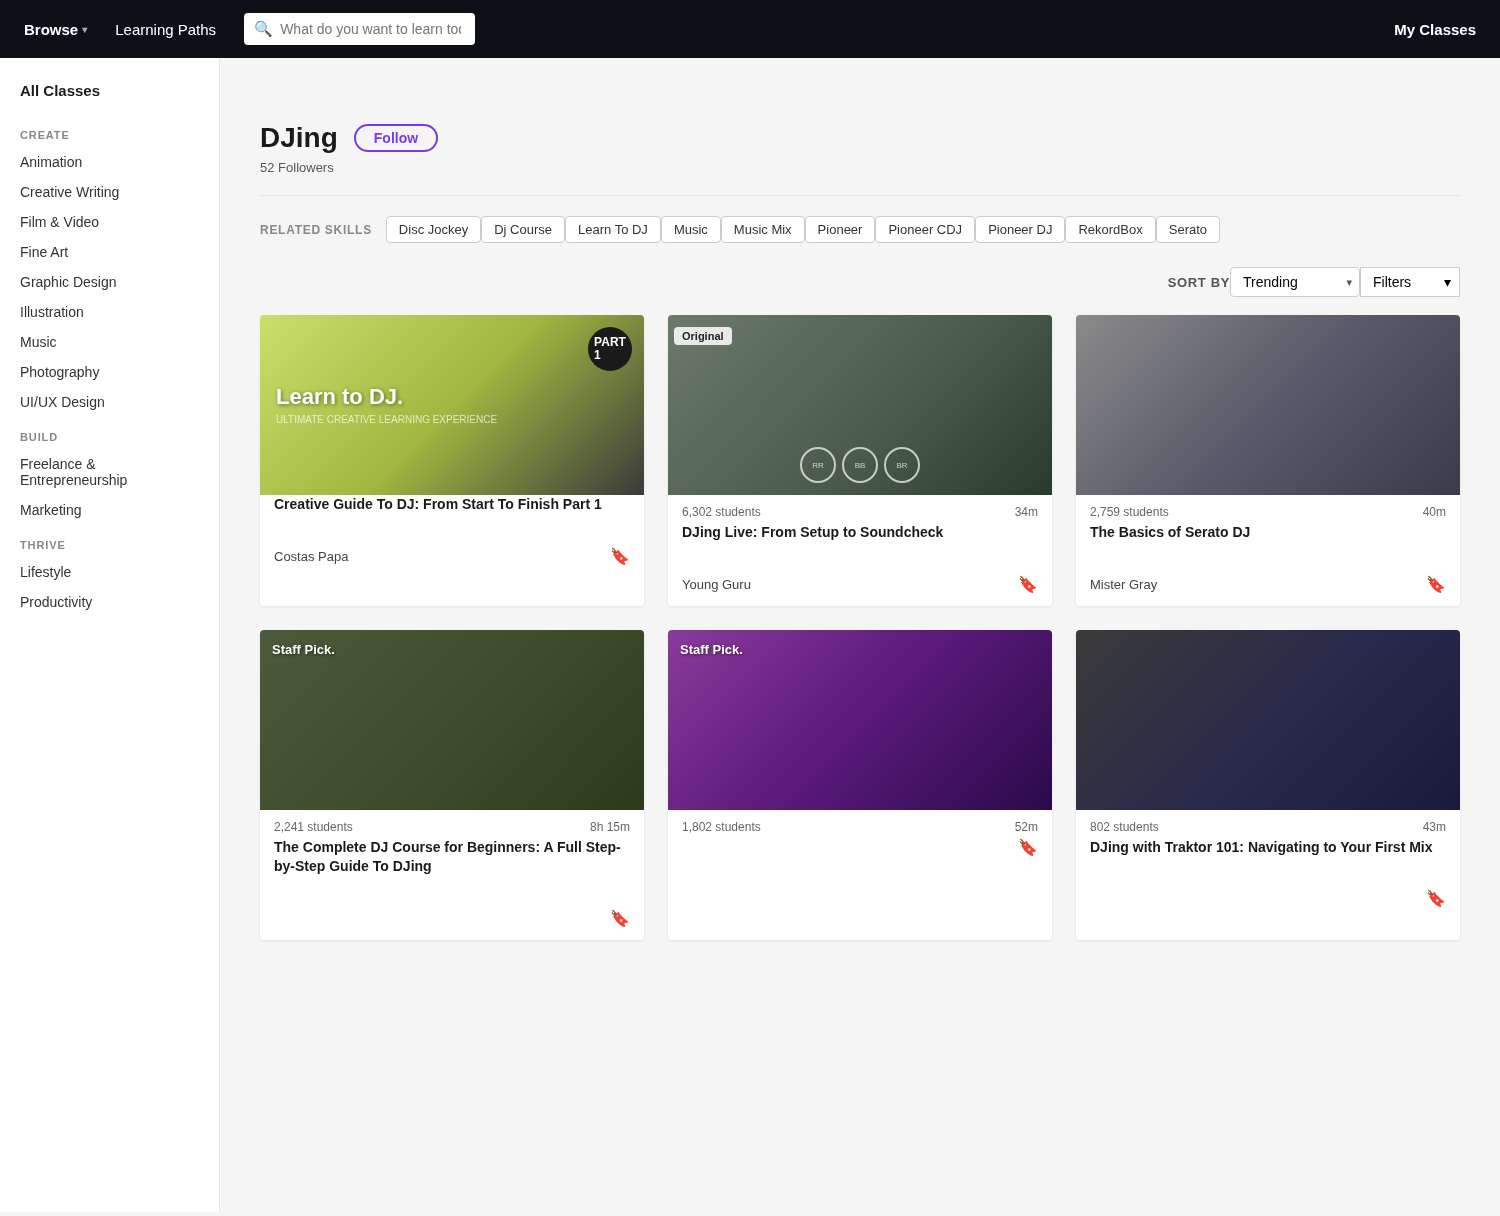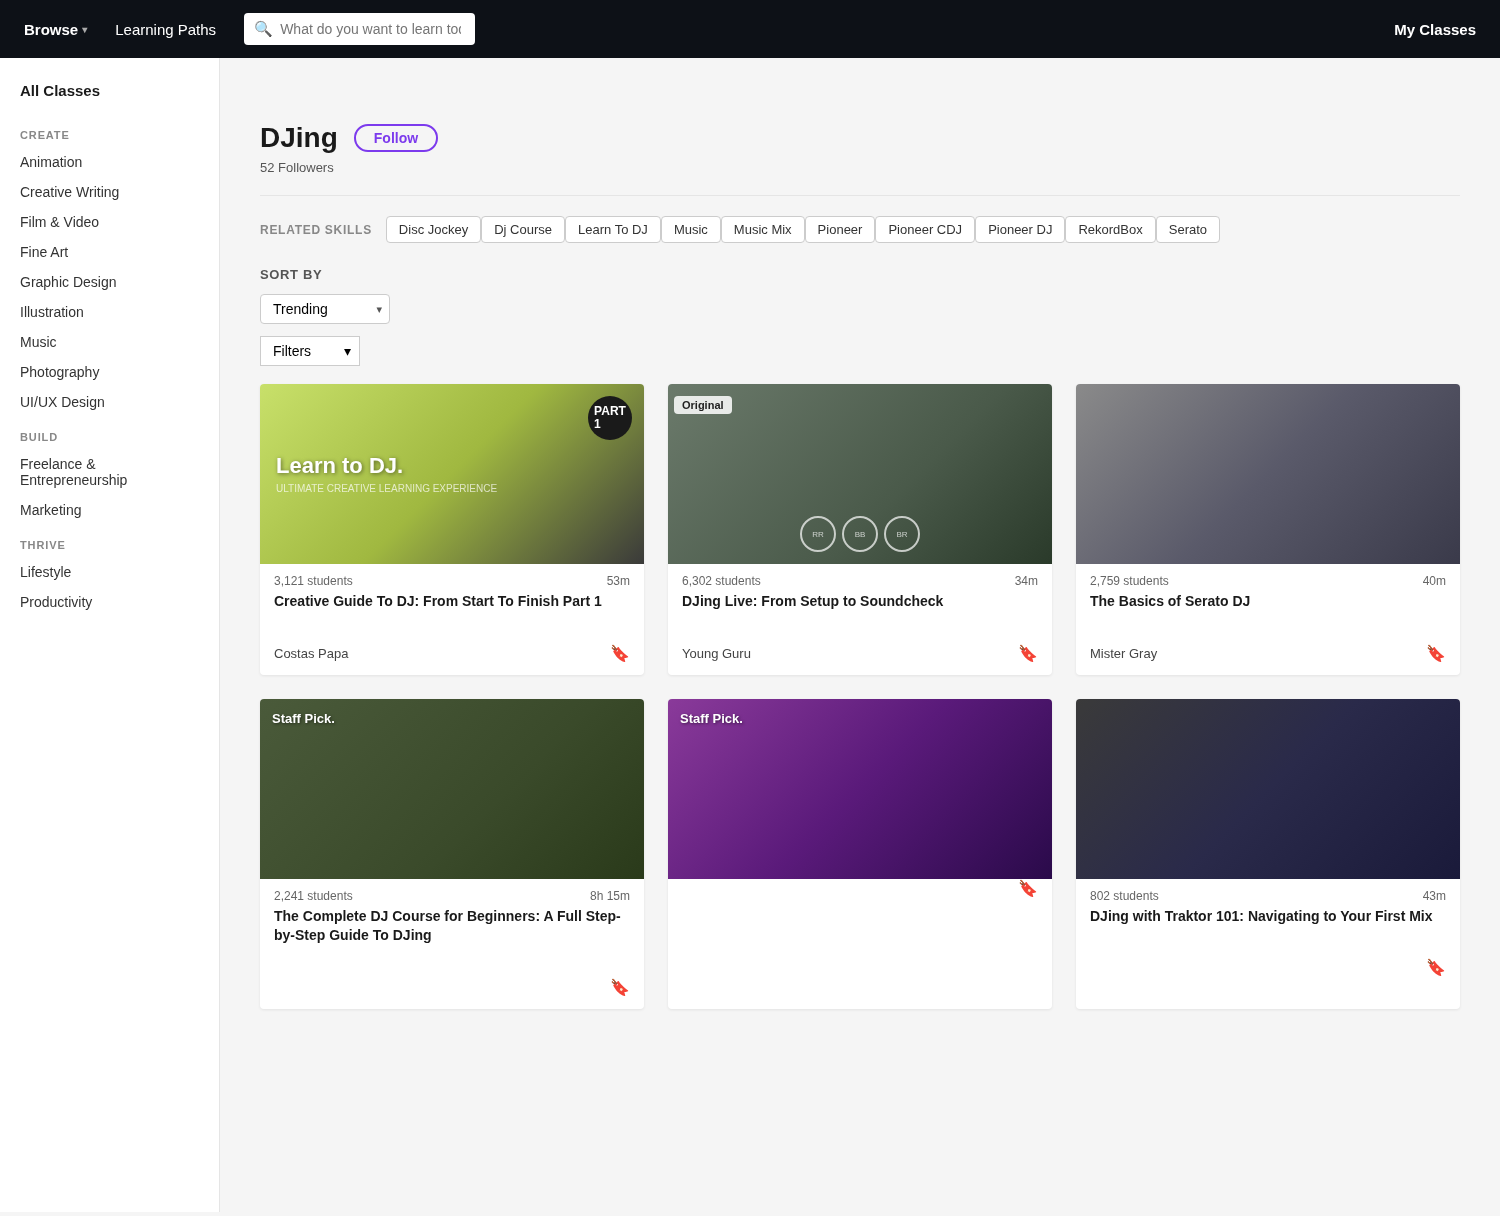--- a/index.html
+++ b/index.html
@@ -159,24 +159,22 @@
       font-size: 13px;
       color: #333;
       background: #fff;
       cursor: pointer;
     }
 
     
     .sort-bar {
       display: flex;
       justify-content: flex-end;
-      align-items: flex-start;
-      gap: 12px;
+      align-items: center;
       margin: 24px 0 18px 0;
-      flex-direction: column;
     }
     .sort-label {
       font-size: 13px;
       font-weight: 600;
       color: #555;
       letter-spacing: 0.05em;
       text-transform: uppercase;
     }
     .sort-select {
       border: 1px solid #ccc;
@@ -451,24 +449,20 @@
 
     <div class="courses-grid" id="courses-grid">
         <div class="course-card">
           <div class="course-thumb thumb-1">
             <div class="thumb-text">
               <div class="thumb-big-text">Learn to DJ.</div>
               <div class="thumb-sub-text">ULTIMATE CREATIVE LEARNING EXPERIENCE</div>
             </div>
             <div class="part-badge">PART 1</div>
           </div>
-          <div class="course-meta">
-            <span>3,121 students</span>
-            <span>53m</span>
-          </div>
           <div class="course-body">
             <div class="course-title">Creative Guide To DJ: From Start To Finish Part 1</div>
           </div>
           <div class="course-footer">
             <span class="course-author">Costas Papa</span>
             <button class="bookmark-icon">🔖</button>
           </div>
         </div>
         <div class="course-card">
           <div class="course-thumb thumb-2">
@@ -518,20 +512,24 @@
           </div>
           <div class="course-footer">
             <span class="course-author"></span>
             <button class="bookmark-icon">🔖</button>
           </div>
         </div>
         <div class="course-card">
           <div class="course-thumb thumb-5">
             <div class="staff-pick-badge">Staff Pick.</div>
           </div>
+          <div class="course-meta">
+            <span>1,802 students</span>
+            <span>52m</span>
+          </div>
           <div class="course-footer">
             <span class="course-author"></span>
             <button class="bookmark-icon">🔖</button>
           </div>
         </div>
         <div class="course-card">
           <div class="course-thumb thumb-6"></div>
           <div class="course-meta">
             <span>802 students</span>
             <span>43m</span>

